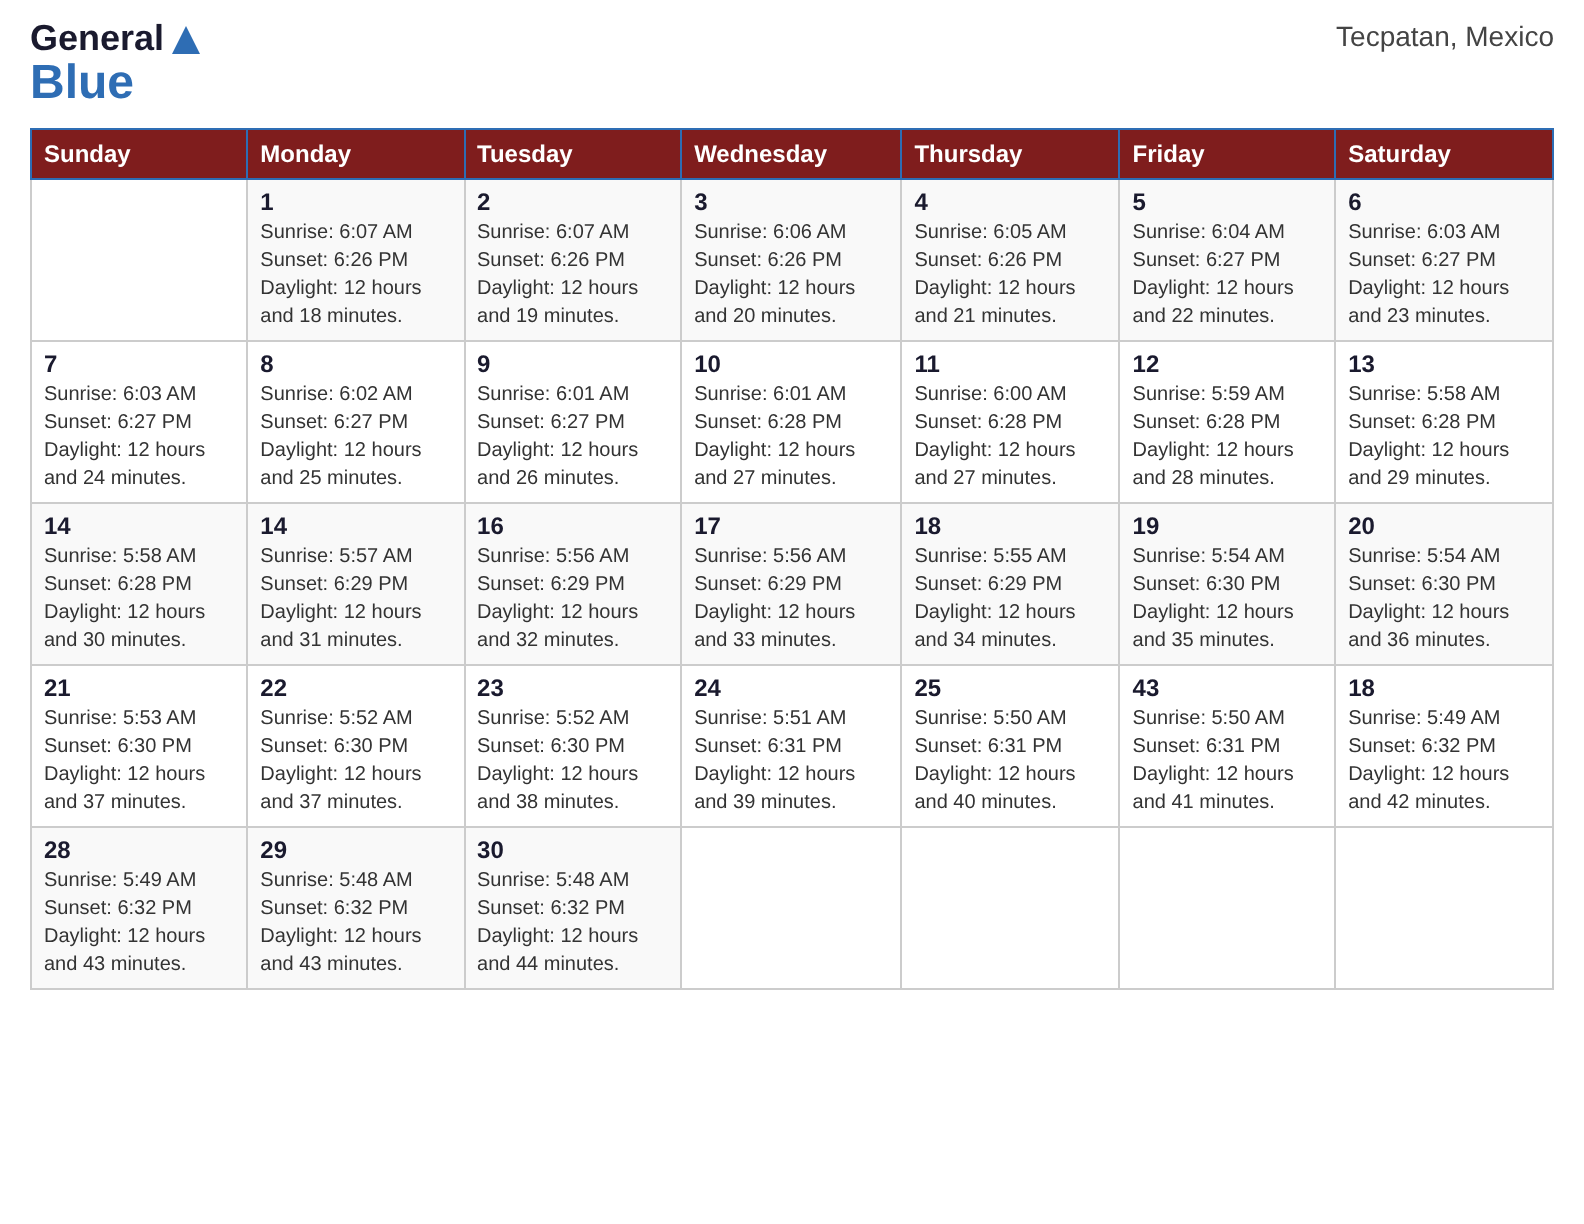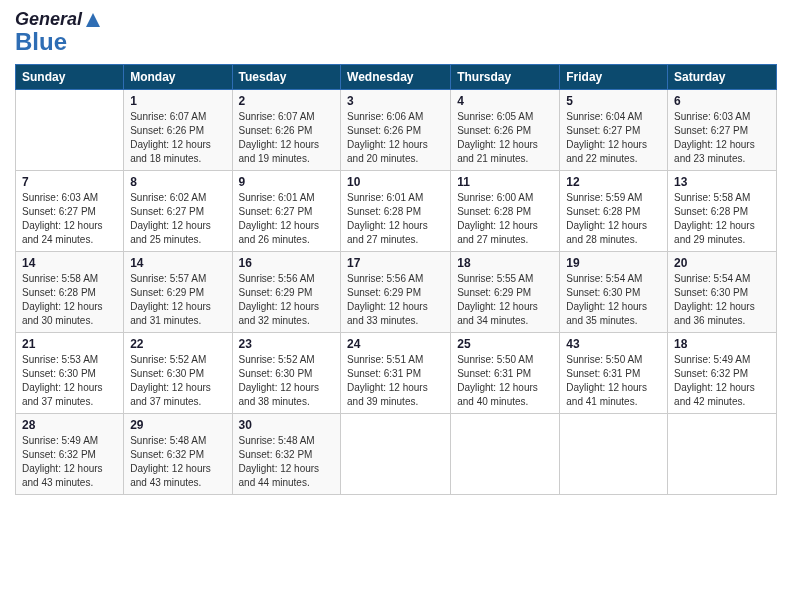--- a/index.html
+++ b/index.html
@@ -22,42 +22,41 @@
     }
     .logo {
       display: flex;
       align-items: center;
     }
     .logo-text {
       font-size: 18px;
       font-weight: bold;
       color: #1a1a2e;
       line-height: 1.1;
-      font-style: italic;
     }
     .title-block {
       text-align: right;
     }
     .month-title {
       font-size: 32px;
       font-weight: bold;
       color: #1a1a2e;
       line-height: 1.1;
     }
     .location {
       font-size: 14px;
       color: #444;
     }
     table {
       width: 100%;
       border-collapse: collapse;
       font-size: 11px;
     }
     thead tr th {
-      background-color: #0c4a6e;
+      background-color: #7f1d1d;
       color: #fff;
       padding: 5px 6px;
       text-align: left;
       font-size: 12px;
       font-weight: bold;
       border: 1px solid #2e6db4;
     }
     tbody tr td {
       border: 1px solid #ccc;
       vertical-align: top;
@@ -98,20 +97,21 @@
           <span class="logo-text">
             <span style="color:#1a1a2e;">General</span><svg width="18" height="18" viewBox="0 0 18 18" style="display:inline-block;vertical-align:middle;margin-left:2px;">
                 <polygon points="9,2 16,16 2,16" fill="#2e6db4"></polygon>
               </svg>
           </span>
         </div>
         <div style="font-size:24px;font-weight:bold;color:#2e6db4;margin-top:-2px;">Blue</div>
       </div>
     </div>
     <div class="title-block">
+      <div class="location">Tecpatan, Mexico</div>
     </div>
   </div>
 
   <table>
     <thead>
       <tr>
         <th>Sunday</th>
         <th>Monday</th>
         <th>Tuesday</th>
         <th>Wednesday</th>

